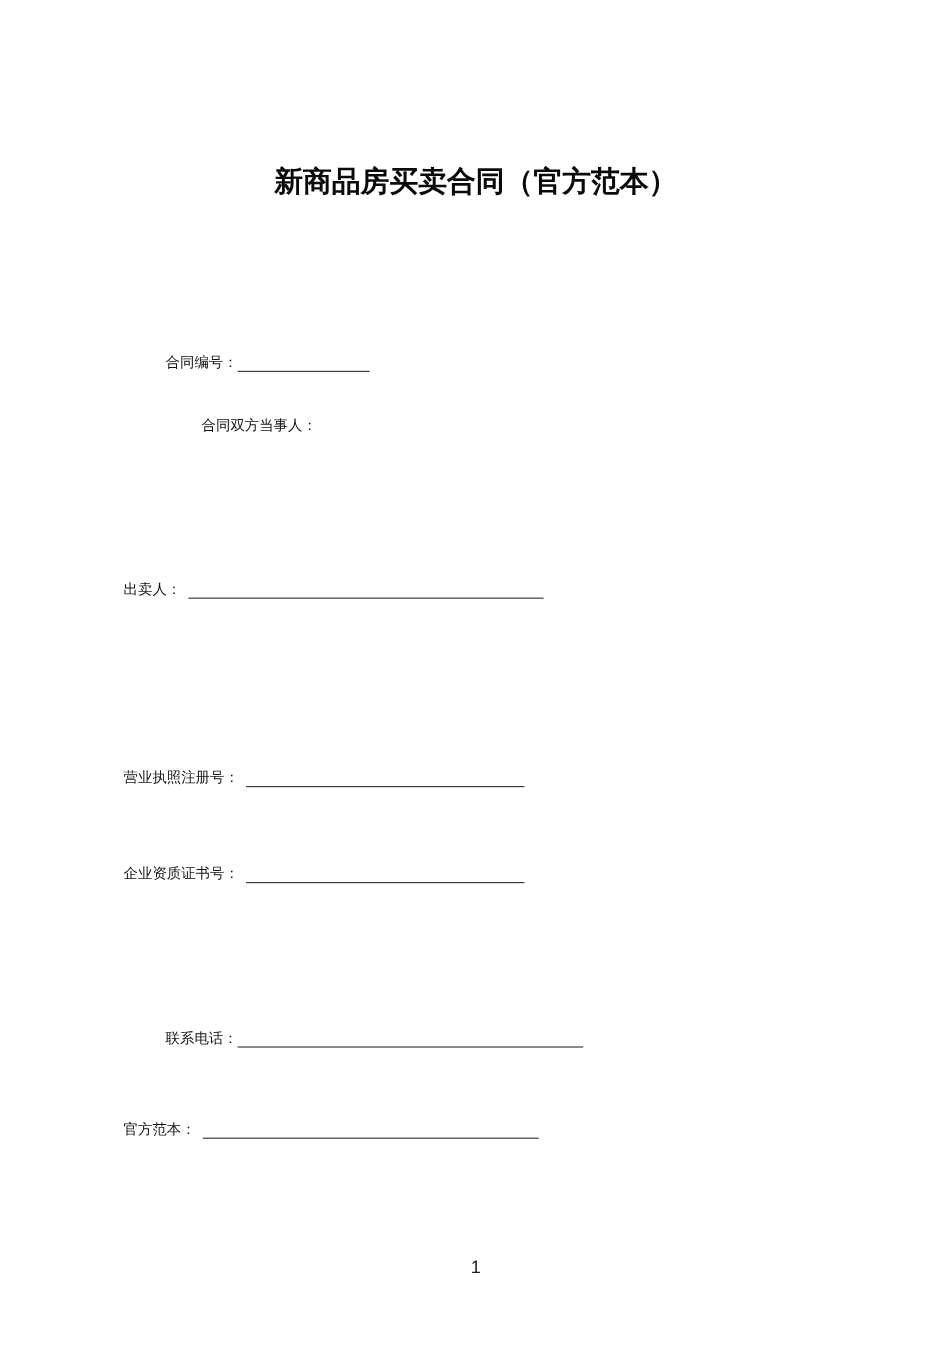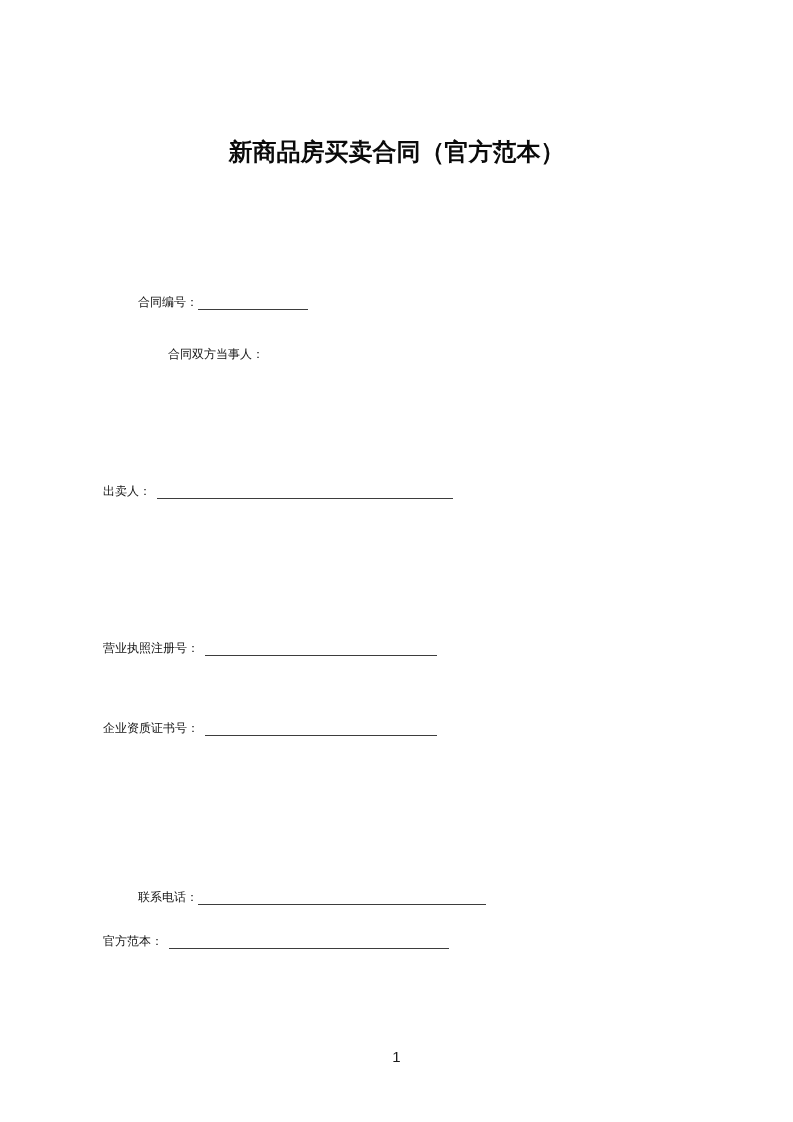--- a/index.html
+++ b/index.html
@@ -53,21 +53,21 @@
   .spaced-label { letter-spacing: 7px; }
   .gap6 { margin-left: 6px; }
   
   .r-contract   { top: 290px; left: 138px; }
   .r-parties    { top: 343px; left: 168px; text-align: right; }
   .r-seller     { top: 479px; left: 103px; }
   .r-regaddr    { top: 558px; left: 103px; }
   .r-license    { top: 636px; left: 103px; }
   .r-qualif     { top: 716px; left: 103px; }
   .r-legalrep   { top: 800px; left: 103px; }
-  .r-phone      { top: 853px; left: 138px; margin-top: 32px; }
+  .r-phone      { top: 853px; left: 138px; }
   .r-postal     { top: 929px; left: 103px; }
   .w-contract   { width: 110px; }
   .w-seller     { width: 296px; }
   .w-regaddr    { width: 280px; }
   .w-license    { width: 232px; }
   .w-qualif     { width: 232px; }
   .w-legalrep   { width: 456px; }
   .w-phone      { width: 288px; }
   .w-postal     { width: 280px; }
   .page-footer {

